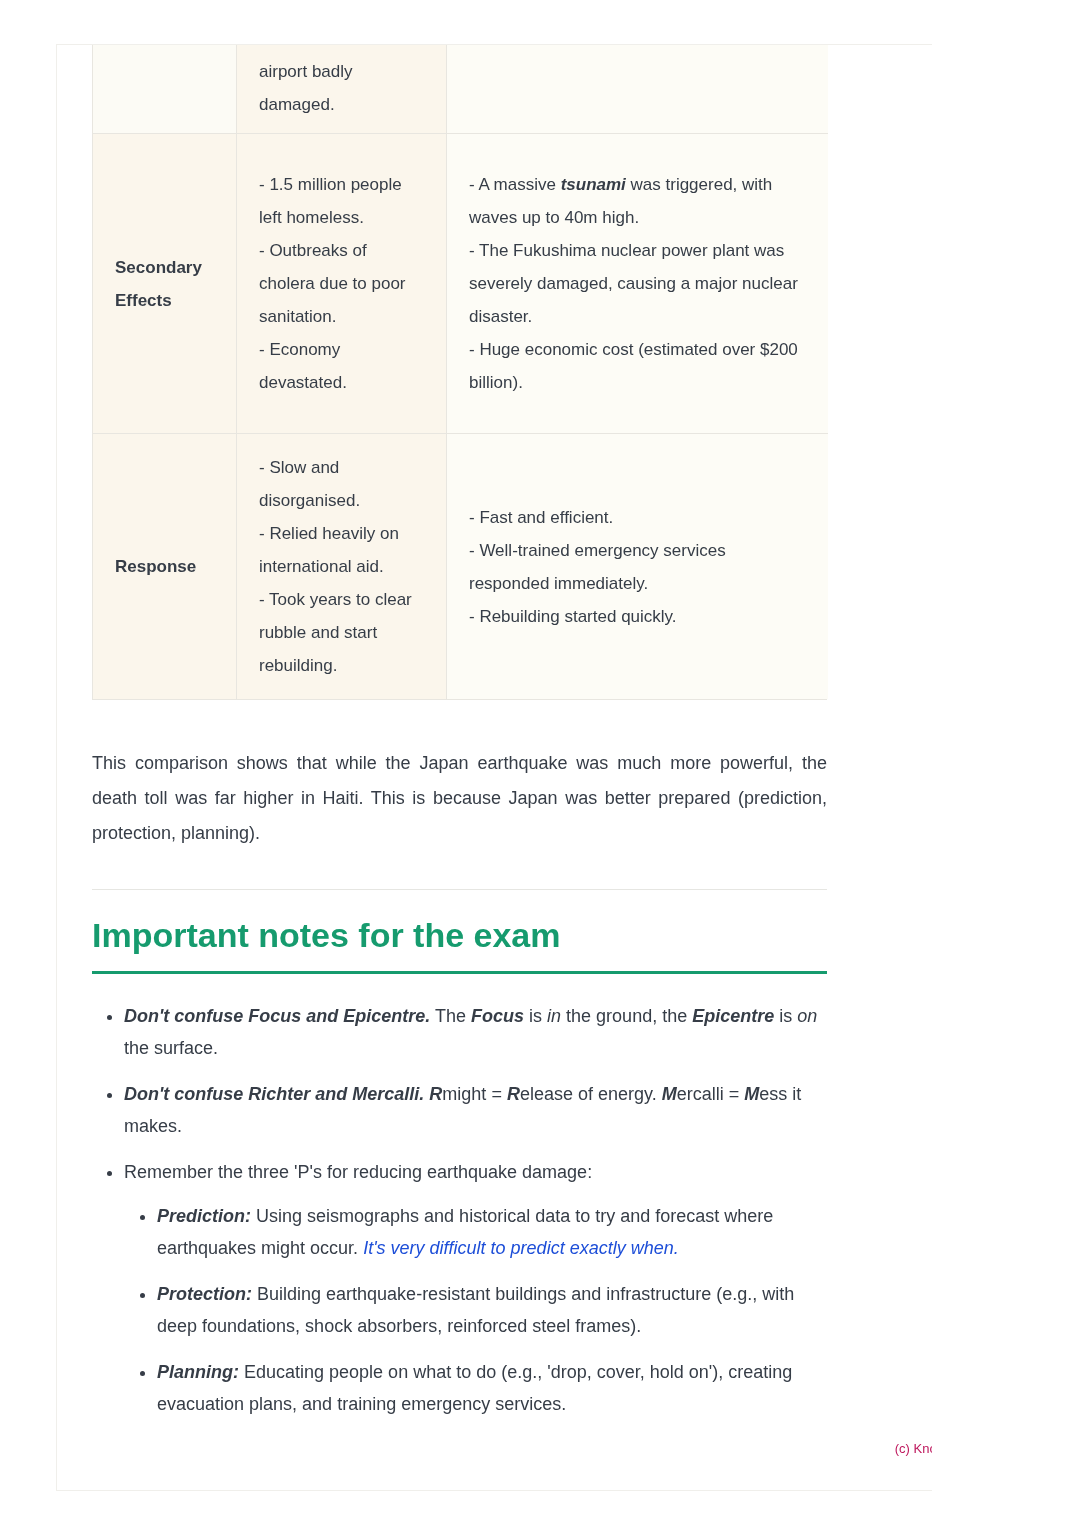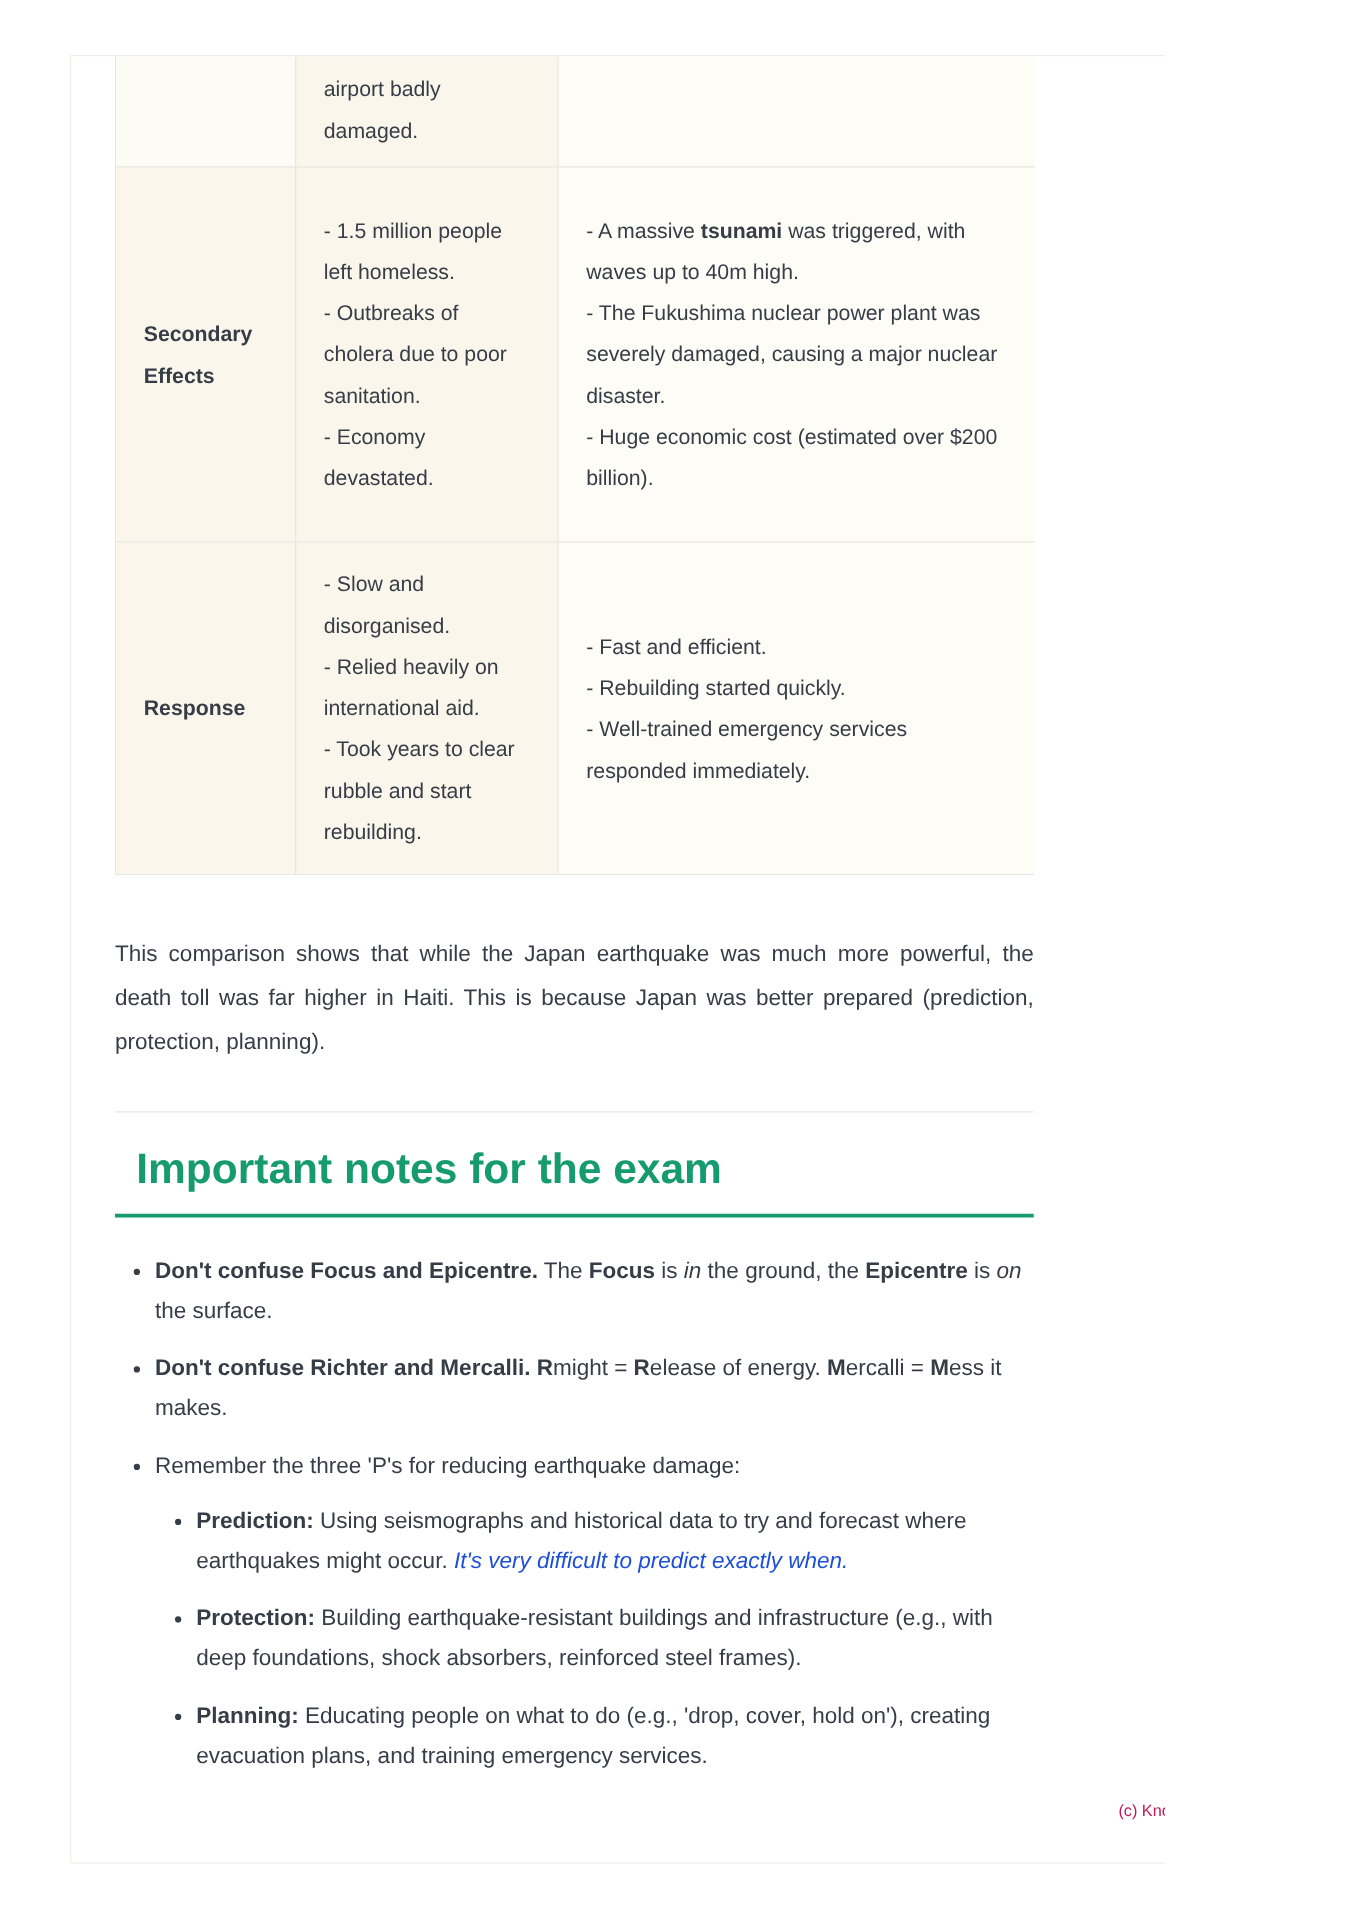--- a/index.html
+++ b/index.html
@@ -32,29 +32,29 @@
   }
   .cell.c0 { border-left:none; font-weight:700; }
   .cell.c2 { background:#fdfcf6; }
   .cell.row0 { justify-content:flex-start; padding-top:10px; border-top:none; }
   .cell.row0.c0 { background:#fcfbf5; }
 
   .summary { margin-top:46px; font-size:18px; line-height:35px; text-align:justify; }
 
   .divider { margin-top:38px; border-top:1px solid #e6e6e2; }
 
-  h1.heading { margin:26px 0 0 17px; font-size:34px; font-weight:700; color:#169b6e; }
+  h1.heading { margin:26px 0 0 0; font-size:34px; font-weight:700; color:#169b6e; }
   .green-rule { margin-top:16px; height:3px; background:#169b6e; }
 
   ul.notes { margin:26px 0 12px 0; padding:0 0 0 32px; font-size:18px; line-height:32px; list-style:disc; }
   ul.notes > li { margin-bottom:14px; }
   ul.sub { margin:12px 0 0 0; padding:0 0 0 33px; list-style:disc; font-size:18px; line-height:32px; }
   ul.sub > li { margin-bottom:14px; }
 
-  .b { font-weight:700; }
+  .b { font-weight:700;font-style:italic; }
   .i { font-style:italic; }
   .teal { color:#1d4ed8; }
 
   .copyright {
     position:absolute; right:5px; bottom:34px; z-index:2;
     font-size:13px; color:#be185d;
   }
 </style>
 </head>
 <body>
@@ -86,22 +86,22 @@
           </div>
 
         <div class="cell c0">Response</div>
         <div class="cell c1">
             <div class="line"><span>- Slow and disorganised.</span></div>
             <div class="line"><span>- Relied heavily on international aid.</span></div>
             <div class="line"><span>- Took years to clear rubble and start rebuilding.</span></div>
           </div>
         <div class="cell c2">
             <div class="line"><span>- Fast and efficient.</span></div>
+            <div class="line"><span>- Well-trained emergency services responded immediately.</span></div>
             <div class="line"><span>- Rebuilding started quickly.</span></div>
-            <div class="line"><span>- Well-trained emergency services responded immediately.</span></div>
           </div>
       </div>
 
       <p class="summary">This comparison shows that while the Japan earthquake was much more powerful, the death toll was far higher in Haiti. This is because Japan was better prepared (prediction, protection, planning).</p>
 
       <div class="divider"></div>
 
       <h1 class="heading">Important notes for the exam</h1>
       <div class="green-rule"></div>
 

